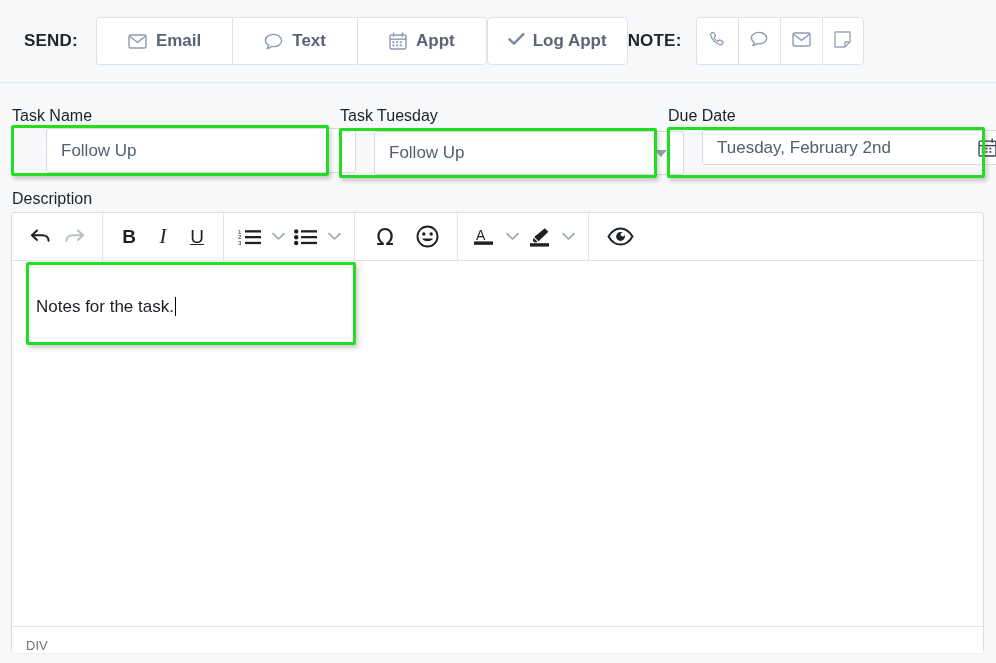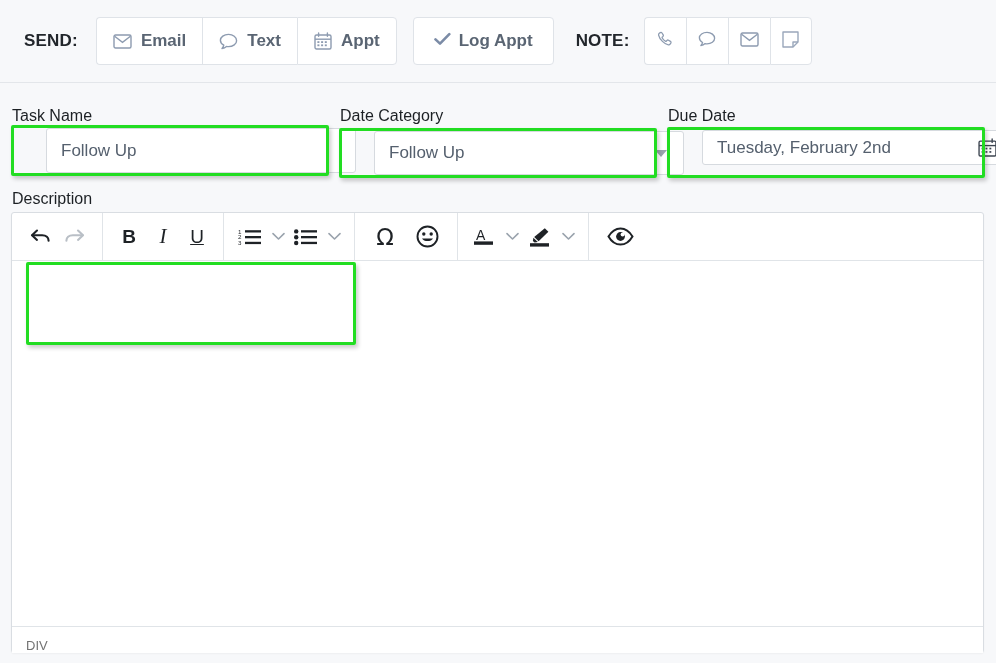--- a/index.html
+++ b/index.html
@@ -17,38 +17,38 @@
     width: 996px; height: 83px;
     background: #f7f8fa;
     border-bottom: 1px solid #e3e6ea;
     display: flex; align-items: center;
   }
   .bar-label {
     font-size: 17px; font-weight: bold; color: #22262b;
     letter-spacing: .2px; white-space: nowrap;
   }
   #send-label { margin-left: 24px; }
-  #note-label { margin-left: 22px; }
+  #note-label { }
 
   .btn-group { display: flex; margin-left: 18px; }
   .seg-btn {
     height: 48px; background: #ffffff;
     border: 1px solid #dfe3e8;
     border-right: none;
     display: flex; align-items: center; justify-content: center;
-    gap: 9px; padding: 0 16px;
+    gap: 9px; padding: 0 31px;
     font-size: 17px; font-weight: bold; color: #5a6573;
     cursor: pointer;
   }
   .seg-btn:first-child { border-radius: 4px 0 0 4px; }
   .seg-btn:last-child { border-right: 1px solid #dfe3e8; border-radius: 0 4px 4px 0; }
   .seg-btn svg { display: block; }
 
   #log-appt-button {
-    height: 48px; margin-left: 16px;
+    height: 48px; 
     background: #ffffff; border: 1px solid #dfe3e8; border-radius: 4px;
     display: flex; align-items: center; justify-content: center; gap: 8px;
     padding: 0 20px;
     font-size: 17px; font-weight: bold; color: #5a6573; cursor: pointer;
   }
   #task-button {
     height: 46px; margin-left: 17px;
     background: #22c07f; border: 1px solid #22c07f; border-radius: 4px;
     display: flex; align-items: center; justify-content: center; gap: 4px;
     padding: 0 18px;
@@ -244,21 +244,21 @@
     </div>
   </div>
 </div>
 
 <span class="field-label" style="left:12px; top:107px;">Task Name</span>
 <div class="field-box" style="left:14px; top:128px; width:310px; height:45px;">
   <span>Follow Up</span>
 </div>
 <div class="hl" style="left:11px; top:125px; width:318px; height:51px;"></div>
 
-<span class="field-label" style="left:340px; top:107px;">Date Category</span>
+<span class="field-label" style="left:340px; top:107px;">Task Tuesday</span>
 <div class="field-box" style="left:342px; top:131px; width:310px; height:44px; position:absolute;">
   <span>Follow Up</span>
   <span id="category-caret"></span>
 </div>
 <div class="hl" style="left:339px; top:128px; width:318px; height:50px;"></div>
 
 <span class="field-label" style="left:668px; top:107px;">Due Date</span>
 <div class="field-box" style="left:670px; top:130px; width:310px; height:35px; position:absolute;">
   <span>Tuesday, February 2nd</span>
   <span id="due-date-calendar-icon">
@@ -396,19 +396,22 @@
         <svg width="27" height="19" viewBox="0 0 27 19">
           <path d="M1.5 9.5 C5 3.5 9 1.4 13.5 1.4 C18 1.4 22 3.5 25.5 9.5 C22 15.5 18 17.6 13.5 17.6 C9 17.6 5 15.5 1.5 9.5 Z" fill="none" stroke="#1e2226" stroke-width="2"></path>
           <circle cx="13.5" cy="9.5" r="4.4" fill="#1e2226"></circle>
           <circle cx="15.6" cy="7.6" r="2" fill="#ffffff"></circle>
         </svg>
       </div>
     </div>
   </div>
 
   <div id="editor-body">
+    <div id="editor-text">
+      <span>Notes for the task.</span><span id="text-caret"></span>
+    </div>
     <div id="editor-status">
       <span>DIV</span>
     </div>
   </div>
 </div>
 
 <div class="hl" style="left:26px; top:262px; width:330px; height:83px;"></div>
 
 </body></html>

